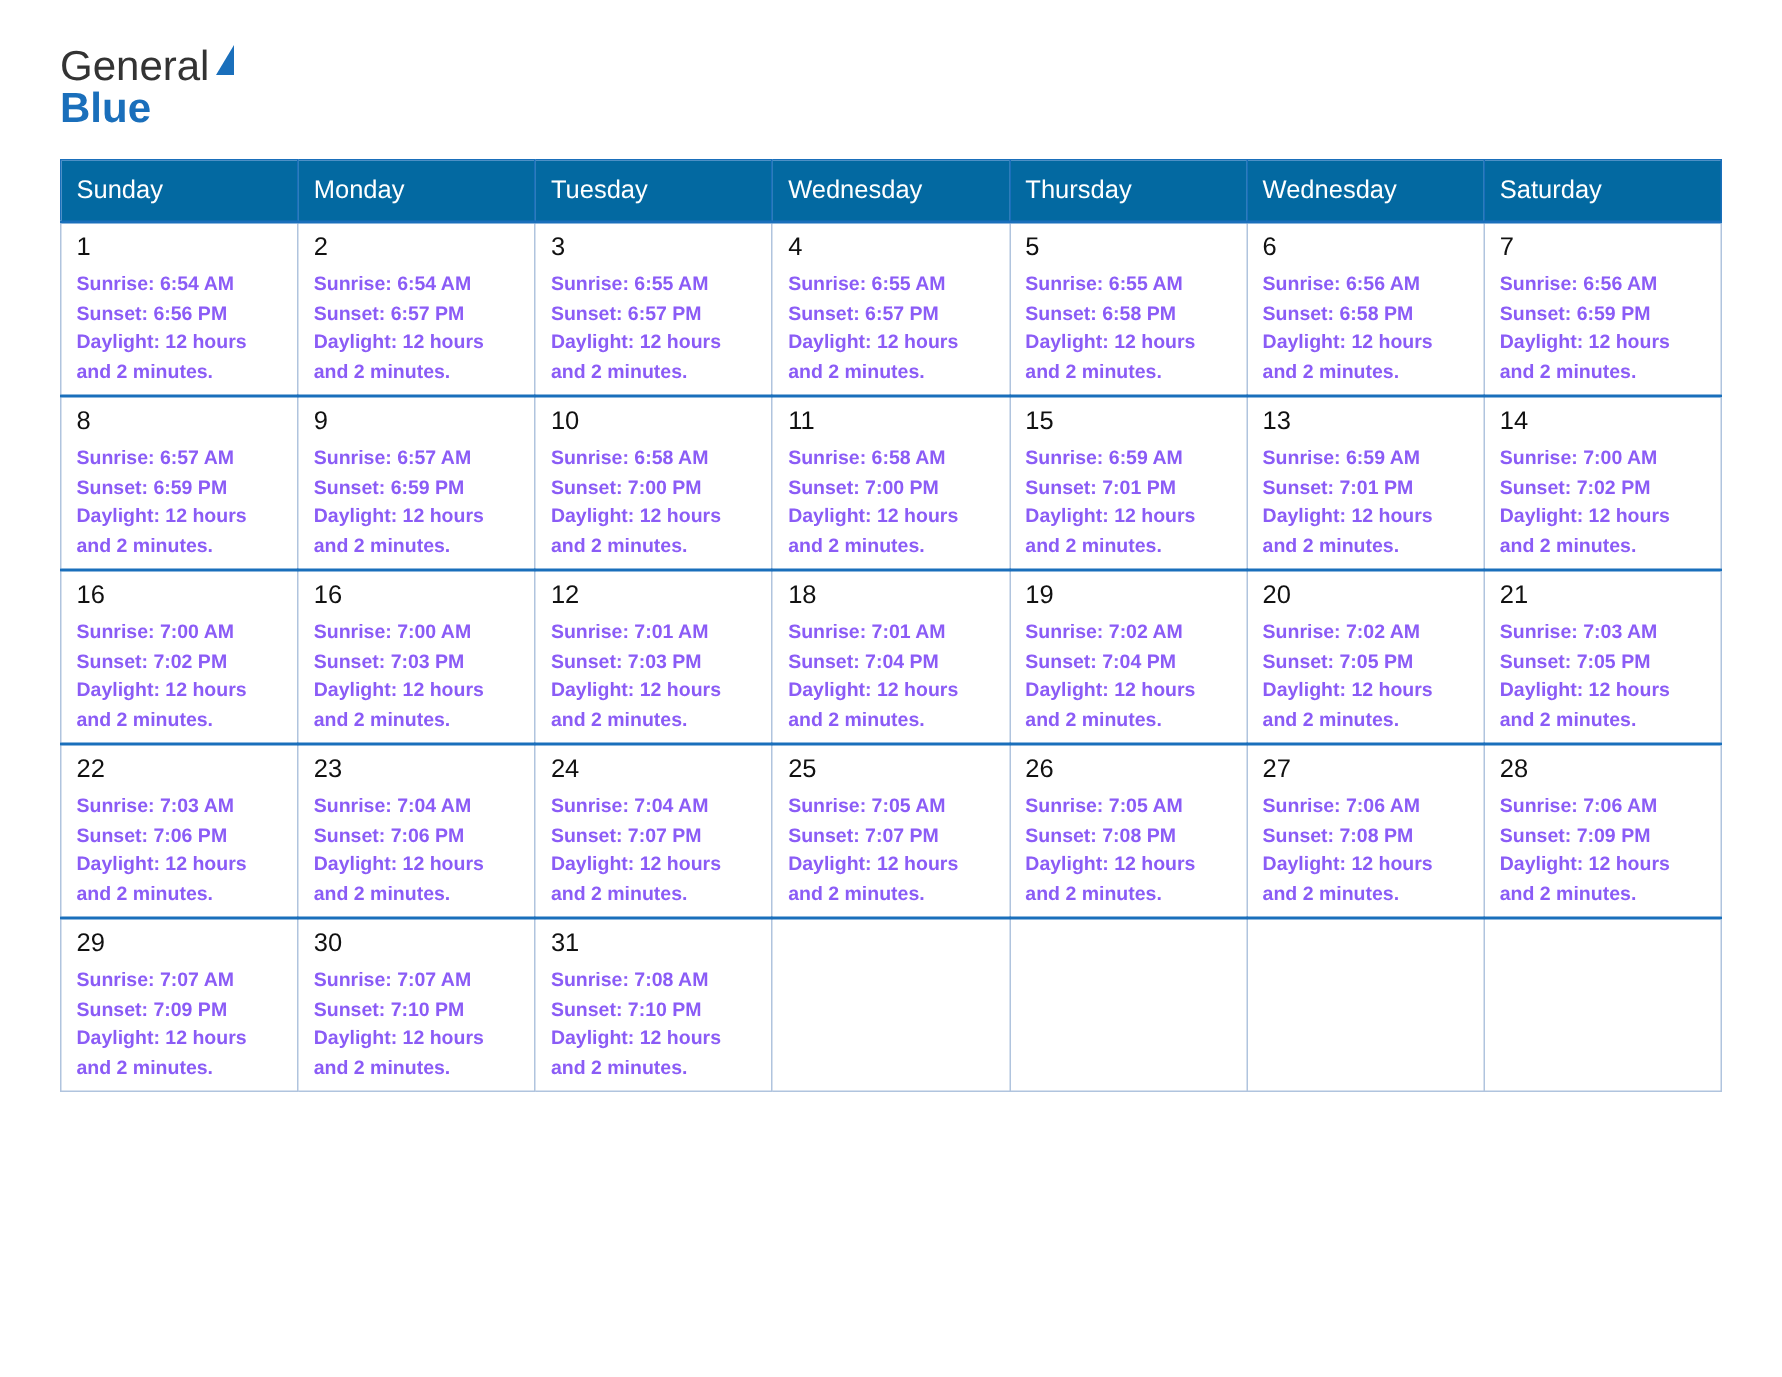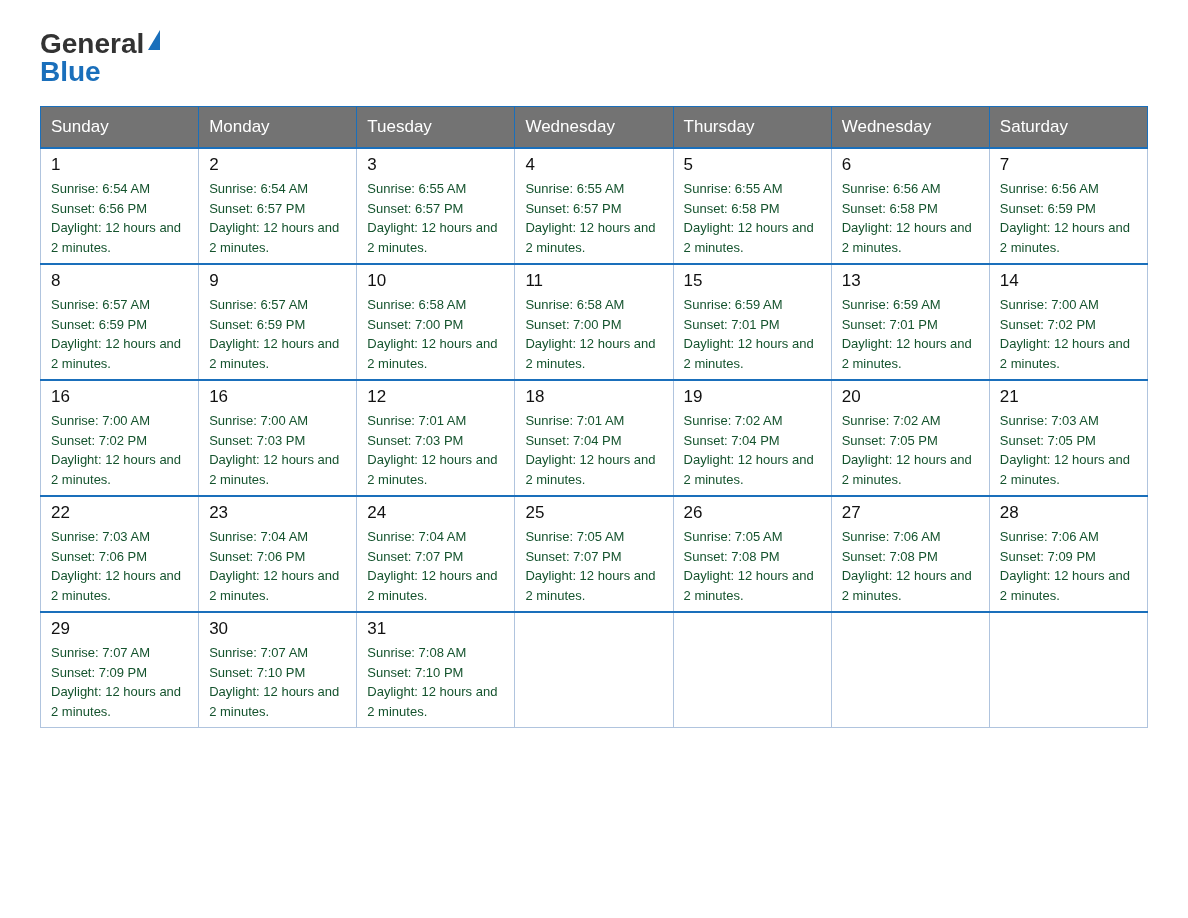--- a/index.html
+++ b/index.html
@@ -16,21 +16,21 @@
       align-items: flex-start;
       margin-bottom: 20px;
     }
     .logo {
       display: flex;
       flex-direction: column;
       align-items: flex-start;
     }
     .logo-general {
       font-size: 28px;
-      font-weight: bold;
+      font-weight: normal;
       color: #333;
       line-height: 1;
     }
     .logo-blue {
       font-size: 28px;
       font-weight: bold;
       color: #1a6fbb;
       line-height: 1;
     }
     .logo-triangle {
@@ -61,21 +61,21 @@
       font-size: 22px;
       color: #333;
       font-weight: normal;
     }
     table {
       width: 100%;
       border-collapse: collapse;
       font-size: 14px;
     }
     thead tr {
-      background-color: #737373;
+      background-color: #0369a1;
       color: #fff;
     }
     thead th {
       padding: 10px 10px;
       text-align: left;
       font-weight: normal;
       font-size: 17px;
       border: 1px solid #1a6fbb;
     }
     tbody td {
@@ -86,22 +86,23 @@
       width: 14.28%;
     }
     .day-num {
       font-size: 17px;
       font-weight: normal;
       margin-bottom: 4px;
       color: #111;
     }
     .day-info {
       font-size: 13px;
-      color: #14532d;
+      color: #8b5cf6;
       line-height: 1.5;
+      font-weight: bold;
     }
     tbody tr {
       border-top: 2px solid #1a6fbb;
     }
     tbody tr td {
       background: #fff;
     }
     .empty-cell {
       background: #fff;
     }

